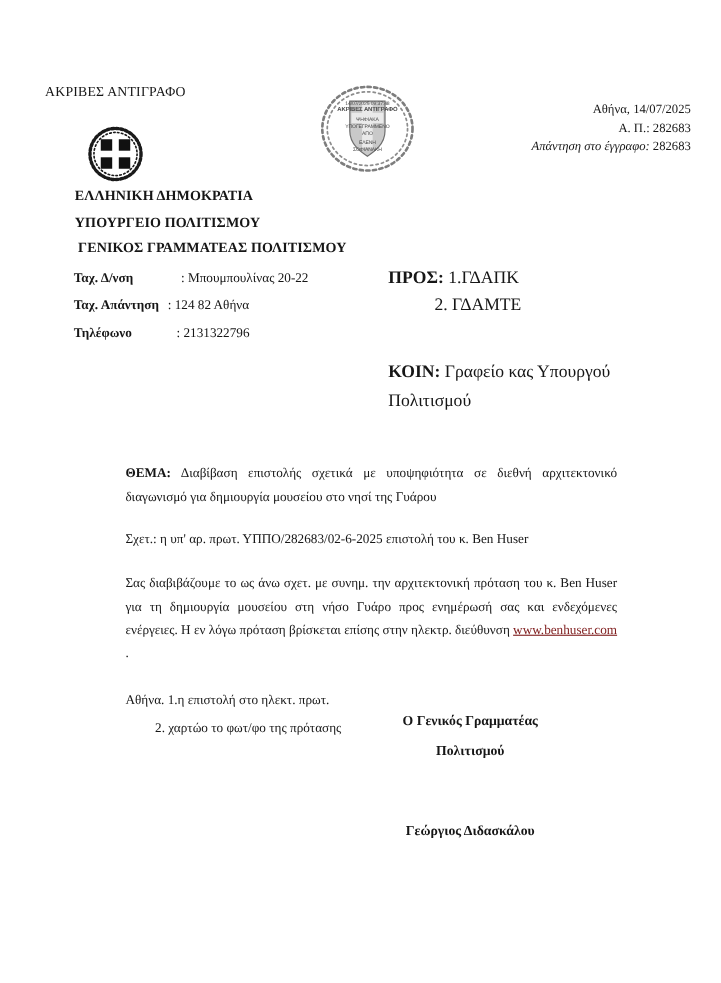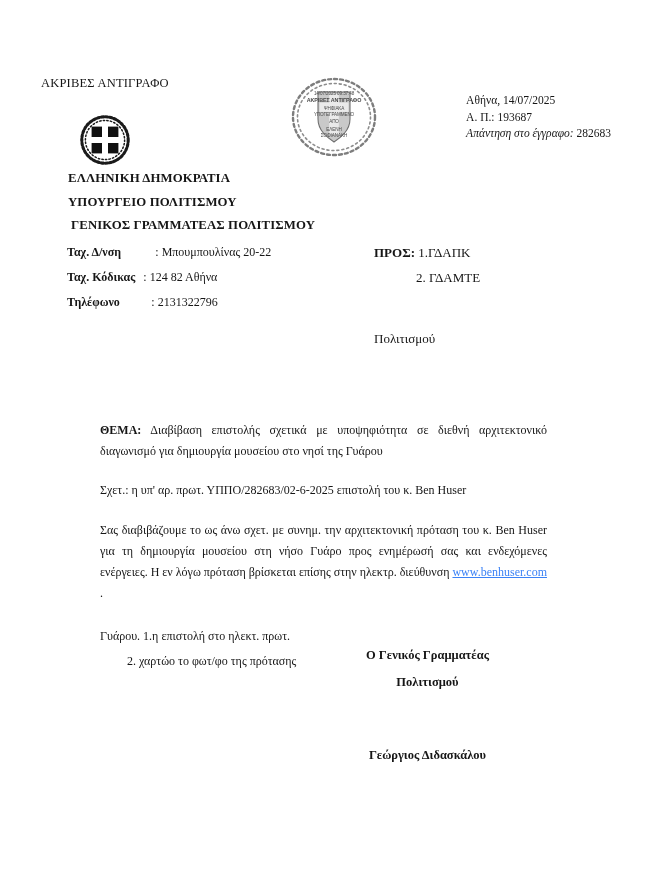--- a/index.html
+++ b/index.html
@@ -69,22 +69,23 @@
     white-space: nowrap;
     letter-spacing: -.1px;
   }
   .stamp-text .st-date { padding-top: 15px; }
   .stamp-text .st-1 { font-size: 5.4px; font-weight: bold; }
   .stamp-text .st-2 { padding-top: 2px; }
   .stamp-text .st-5 { padding-top: 2px; }
 
   
   .meta {
-    right: 44px;
+    right: 27px;
     top: 92px;
+    text-align: right;
     font-size: 11.5px;
     line-height: 16.5px;
   }
 
   
   .org {
     left: 68px;
     top: 167px;
     font-size: 12.8px;
     font-weight: bold;
@@ -105,36 +106,36 @@
   .contact td { padding: 0; vertical-align: baseline; }
   .contact .c-label { font-weight: bold; padding-right: 8px; white-space: nowrap; }
   .contact .c-value { white-space: nowrap; }
   .contact tr:nth-child(1) .c-value { padding-left: 12px; }
   .contact tr:nth-child(2) .c-value { padding-left: 0px; }
   .contact tr:nth-child(3) .c-value { padding-left: 8px; }
   .contact tr:nth-child(4) .c-value { padding-left: 20px; }
 
   
   .recipients {
-    left: 374px;
+    left: 353px;
     top: 240px;
-    font-size: 13px;
+    font-size: 16px;
     line-height: 25px;
   }
   .recip-1 { white-space: nowrap; }
   .recip-2 { padding-left: 42px; white-space: nowrap; }
   .recip-cc {
     margin-top: 36px;
     line-height: 26px;
   }
   .recip-cc .cc-line { white-space: nowrap; }
 
   
   .body-block {
-    left: 100px;
+    left: 114px;
     top: 420px;
     width: 447px;
     font-size: 12px;
   }
   .p-subject {
     text-align: justify;
     line-height: 21px;
     margin: 0;
   }
   .p-ref {
@@ -146,21 +147,21 @@
     text-align: justify;
     line-height: 21px;
   }
   .p-attach {
     margin: 22px 0 0 0;
     line-height: 20px;
   }
   .p-attach .att-2 { padding-left: 27px; margin-top: 5px; }
 
   a.weblink {
-    color: #3b82f6;
+    color: #7f1d1d;
     text-decoration: underline;
   }
 
   
   .signature {
     left: 0;
     top: 642px;
     width: 655px;
     text-align: center;
     font-size: 12.5px;
@@ -212,65 +213,66 @@
       <span class="st-2">ΨΗΦΙΑΚΑ</span>
       <span class="st-3">ΥΠΟΓΕΓΡΑΜΜΕΝΟ</span>
       <span class="st-4">ΑΠΟ</span>
       <span class="st-5">ΕΛΕΝΗ</span>
       <span class="st-6">ΣΟΦΙΑΝΑΚΗ</span>
     </div>
   </div>
 
   <div class="abs meta">
     <div class="nowrap">Αθήνα, 14/07/2025</div>
-    <div class="nowrap">Α. Π.: 193687</div>
+    <div class="nowrap">Α. Π.: 282683</div>
     <div class="nowrap"><span class="ital">Απάντηση στο έγγραφο:</span> <span>282683</span></div>
   </div>
 
   <div class="abs org">
     <div class="org-1 nowrap">ΕΛΛΗΝΙΚΗ ΔΗΜΟΚΡΑΤΙΑ</div>
     <div class="org-2 nowrap">ΥΠΟΥΡΓΕΙΟ ΠΟΛΙΤΙΣΜΟΥ</div>
     <div class="org-3 nowrap">ΓΕΝΙΚΟΣ ΓΡΑΜΜΑΤΕΑΣ ΠΟΛΙΤΙΣΜΟΥ</div>
   </div>
 
   <table class="abs contact">
     <tbody>
       <tr>
         <td class="c-label">Ταχ. Δ/νση</td>
         <td class="c-value">: Μπουμπουλίνας 20-22</td>
       </tr>
       <tr>
-        <td class="c-label">Ταχ. Κόδικας</td>
+        <td class="c-label">Ταχ. Απάντηση</td>
         <td class="c-value">: 124 82  Αθήνα</td>
       </tr>
       <tr>
         <td class="c-label">Τηλέφωνο</td>
         <td class="c-value">: 2131322796</td>
       </tr>
     </tbody>
   </table>
 
   <div class="abs recipients">
     <div class="recip-1"><span class="bold">ΠΡΟΣ:</span> <span>1.ΓΔΑΠΚ</span></div>
     <div class="recip-2">2. ΓΔΑΜΤΕ</div>
     <div class="recip-cc">
+      <div class="cc-line"><span class="bold">ΚΟΙΝ:</span> <span>Γραφείο κας  Υπουργού</span></div>
       <div class="cc-line">Πολιτισμού</div>
     </div>
   </div>
 
   <div class="abs body-block">
 
     <p class="p-subject"><span class="bold">ΘΕΜΑ:</span> <span>Διαβίβαση επιστολής σχετικά με υποψηφιότητα σε διεθνή αρχιτεκτονικό διαγωνισμό για δημιουργία μουσείου στο νησί της Γυάρου</span></p>
 
     <p class="p-ref">Σχετ.: η υπ' αρ. πρωτ. ΥΠΠΟ/282683/02-6-2025 επιστολή του κ. Ben Huser</p>
 
     <p class="p-main"><span>Σας διαβιβάζουμε το ως άνω σχετ. με συνημ. την αρχιτεκτονική πρόταση του κ. Ben Huser για τη δημιουργία μουσείου στη νήσο Γυάρο προς ενημέρωσή σας και ενδεχόμενες ενέργειες. Η εν λόγω πρόταση βρίσκεται επίσης στην ηλεκτρ. διεύθυνση</span> <a class="weblink" href="#">www.benhuser.com</a> <span>.</span></p>
 
     <div class="p-attach">
-      <div class="att-1"><span>Γυάρου.</span> <span>1.η επιστολή στο ηλεκτ. πρωτ.</span></div>
+      <div class="att-1"><span>Αθήνα.</span> <span>1.η επιστολή στο ηλεκτ. πρωτ.</span></div>
       <div class="att-2">2. χαρτώο το φωτ/φο της πρότασης</div>
     </div>
 
   </div>
 
   <div class="abs signature">
     <div class="sig-inner">
       <div>Ο Γενικός Γραμματέας</div>
       <div>Πολιτισμού</div>
       <div class="sig-name">Γεώργιος Διδασκάλου</div>

